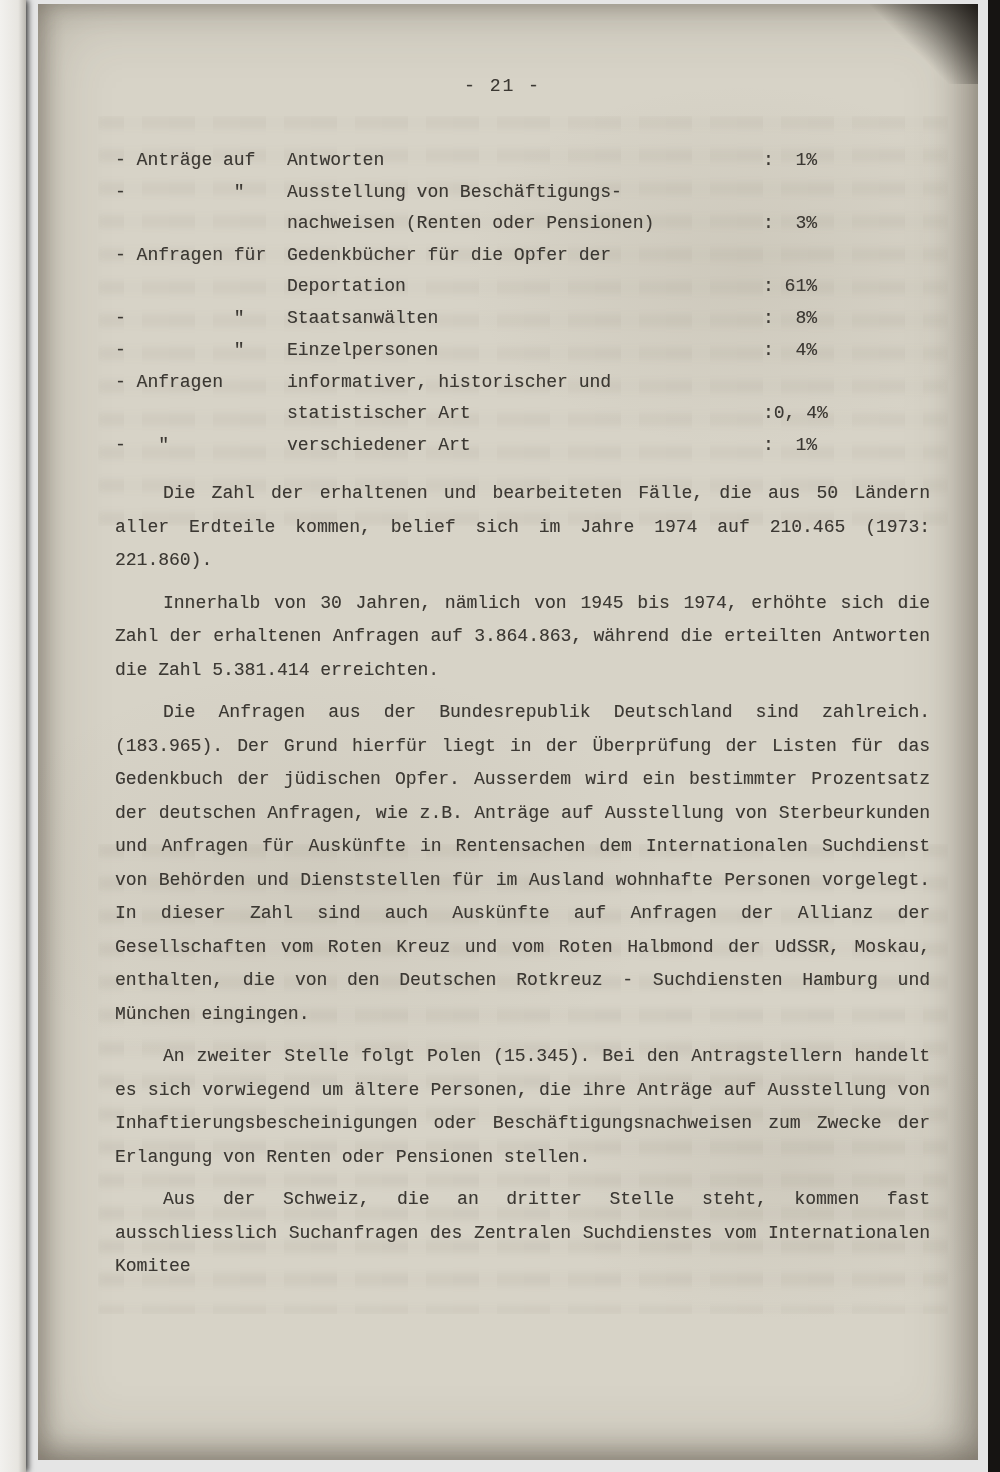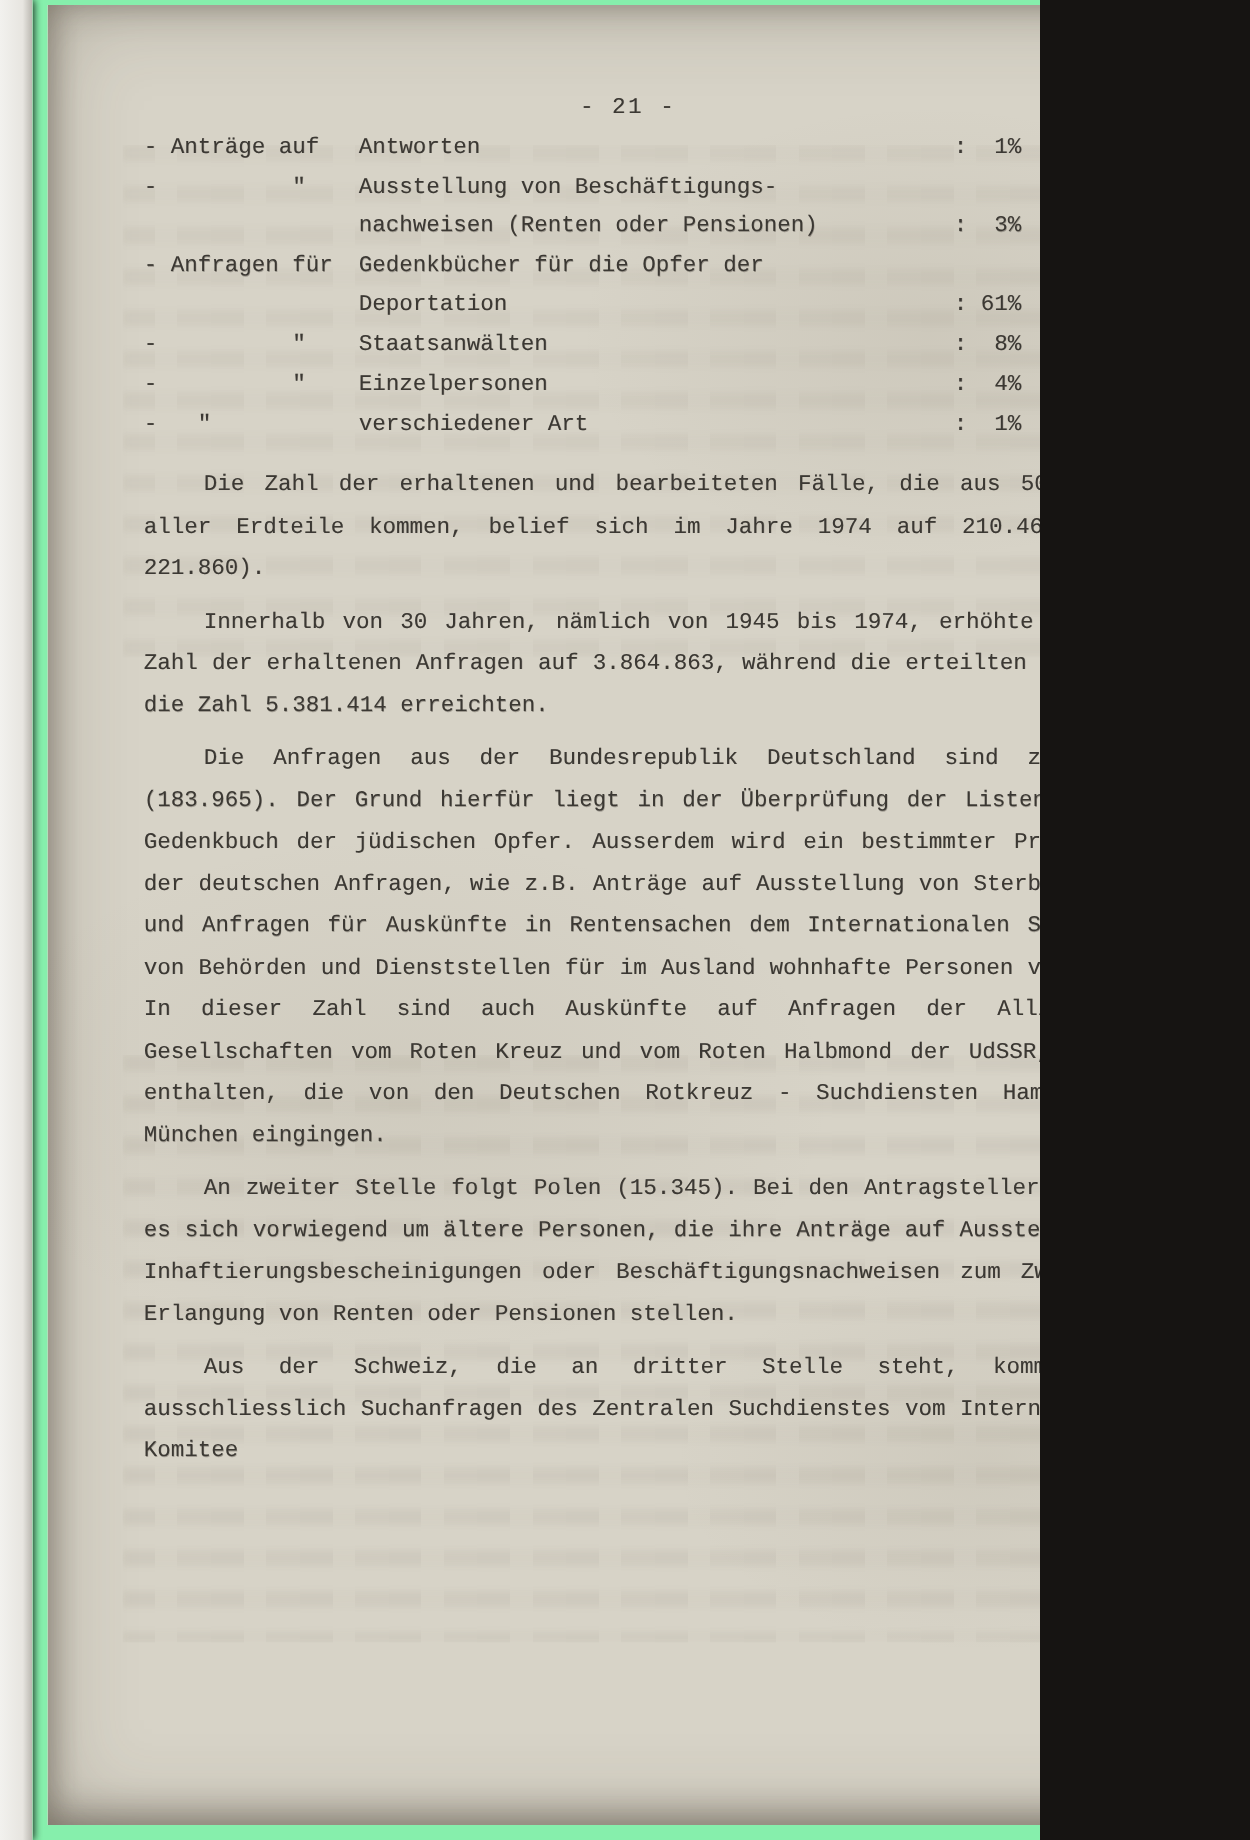--- a/index.html
+++ b/index.html
@@ -1,22 +1,23 @@
 <!DOCTYPE html>
 <html><head>
 <meta charset="utf-8">
 <style>
   html, body { margin: 0; padding: 0; background: #161412; }
   .scan {
     position: relative;
-    width: 832px;
+    width: 976px;
     height: 1472px;
-    background: #86efac;
+    background: #e5e5e5;
     overflow: hidden;
     font-family: "Liberation Mono", "DejaVu Sans Mono", monospace;
+    padding-left: 12px;
   }
   .facing-page-edge {
     position: absolute;
     left: 0; top: 0; bottom: 0;
     width: 26px;
     background: linear-gradient(to right, #f2f1ee 0%, #e7e5e0 70%, #b9b6af 100%);
     box-shadow: 2px 0 6px rgba(0,0,0,0.8);
   }
   .paper {
     position: absolute;
@@ -65,20 +66,21 @@
     font-size: 18px;
     text-shadow: 0.3px 0.3px 0.4px rgba(55,50,44,0.35);
   }
   .page-number {
     text-align: center;
     transform: translateX(-20px);
     line-height: 33px;
     letter-spacing: 2px;
   }
   .stats-list {
+    margin-top: 42px;
     line-height: 31px;
   }
   .row {
     display: grid;
     grid-template-columns: 172px 1fr 167px;
     align-items: start;
     margin-bottom: 1px;
   }
   .row .label { white-space: pre; }
   .row .desc  { white-space: pre-line; }
@@ -127,20 +129,26 @@
           <span class="label">-          "</span>
           <span class="desc">Staatsanwälten</span>
           <span class="value">:  8%</span>
         </div>
         <div class="row">
           <span class="label">-          "</span>
           <span class="desc">Einzelpersonen</span>
           <span class="value">:  4%</span>
         </div>
         <div class="row">
+          <span class="label">- Anfragen</span>
+          <span class="desc">informativer, historischer und
+statistischer Art</span>
+          <span class="value">:0, 4%</span>
+        </div>
+        <div class="row">
           <span class="label">-   "</span>
           <span class="desc">verschiedener Art</span>
           <span class="value">:  1%</span>
         </div>
       </div>
 
       <div class="para-block">
         <p class="para">Die Zahl der erhaltenen und bearbeiteten Fälle, die aus 50 Ländern aller Erdteile kommen, belief sich im Jahre 1974 auf 210.465 (1973: 221.860).</p>
         <p class="para">Innerhalb von 30 Jahren, nämlich von 1945 bis 1974, erhöhte sich die Zahl der erhaltenen Anfragen auf 3.864.863, während die erteilten Antworten die Zahl 5.381.414 erreichten.</p>
         <p class="para">Die Anfragen aus der Bundesrepublik Deutschland sind zahlreich. (183.965). Der Grund hierfür liegt in der Überprüfung der Listen für das Gedenkbuch der jüdischen Opfer. Ausserdem wird ein bestimmter Prozentsatz der deutschen Anfragen, wie z.B. Anträge auf Ausstellung von Sterbeurkunden und Anfragen für Auskünfte in Rentensachen dem Internationalen Suchdienst von Behörden und Dienststellen für im Ausland wohnhafte Personen vorgelegt. In dieser Zahl sind auch Auskünfte auf Anfragen der Allianz der Gesellschaften vom Roten Kreuz und vom Roten Halbmond der UdSSR, Moskau, enthalten, die von den Deutschen Rotkreuz - Suchdiensten Hamburg und München eingingen.</p>

